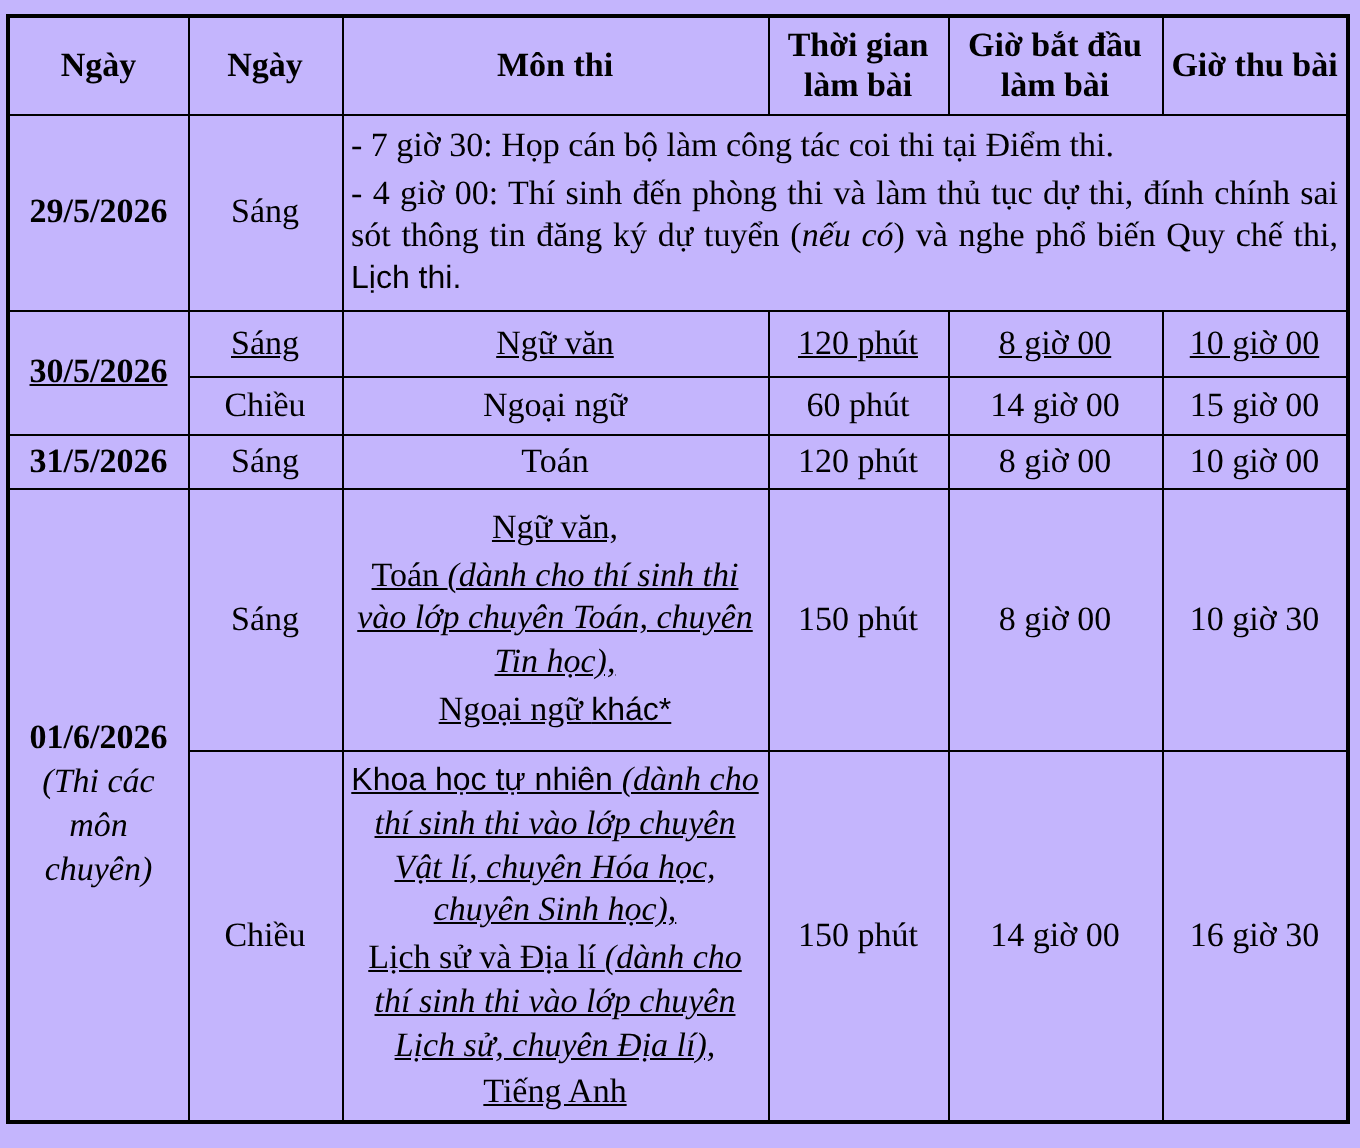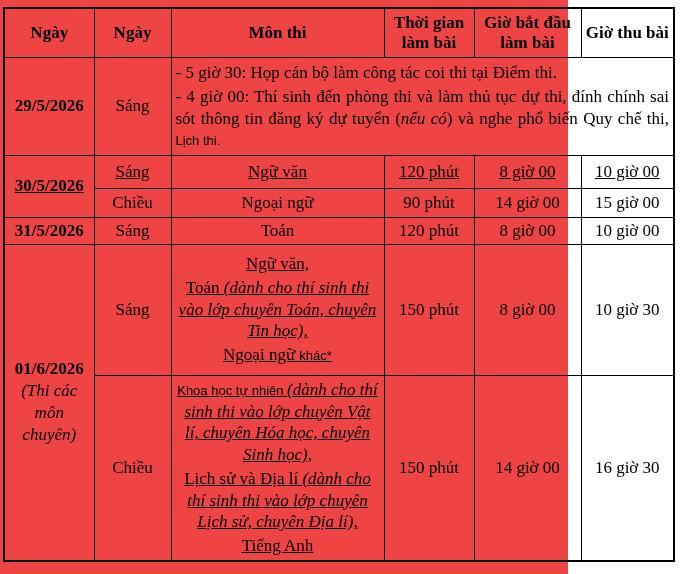--- a/index.html
+++ b/index.html
@@ -4,23 +4,23 @@
 <style>
   html, body {
     margin: 0;
     padding: 0;
     background: #ffffff;
     color: #000000;
     font-family: "Liberation Serif", "DejaVu Serif", serif;
   }
   .page {
     position: relative;
-    width: 568px;
+    width: 680px;
     height: 574px;
-    background: #ef4444;
+    background: #c4b5fd;
     box-sizing: border-box;
     padding: 7px 24px 4px 3px;
   }
   table.schedule {
     border-collapse: collapse;
     table-layout: fixed;
     width: 671px;
     border: 2px solid #000000;
   }
   table.schedule th,
@@ -56,21 +56,21 @@
     margin: 3px 0;
     line-height: 1.24;
     text-align: justify;
   }
   td.subject-cell p {
     margin: 2px 0;
     line-height: 1.28;
     text-decoration: underline;
   }
   .it { font-style: italic; }
-  .sans { font-family: "Liberation Sans", "DejaVu Sans", sans-serif; font-size: 13px; }
+  .sans { font-family: "Liberation Sans", "DejaVu Sans", sans-serif; font-size: 16px; }
   .date-note {
     font-weight: normal;
     font-style: italic;
     line-height: 1.3;
   }
   .date-label { line-height: 1.3; }
 </style>
 </head>
 <body>
 
@@ -92,38 +92,38 @@
       <th>Môn thi</th>
       <th>Thời gian làm bài</th>
       <th>Giờ bắt đầu làm bài</th>
       <th>Giờ thu bài</th>
     </tr>
 
     <tr class="r-may29">
       <td class="date-cell">29/5/2026</td>
       <td>Sáng</td>
       <td class="notes-cell" colspan="4">
-        <p><span>- 5 giờ 30: Họp cán bộ làm công tác coi thi tại Điểm thi.</span></p>
+        <p><span>- 7 giờ 30: Họp cán bộ làm công tác coi thi tại Điểm thi.</span></p>
         <p><span>- 4 giờ 00: Thí sinh đến phòng thi và làm thủ tục dự thi, đính chính sai sót thông tin đăng ký dự tuyển (</span><span class="it">nếu có</span><span>) và nghe phổ biến Quy chế thi, </span><span class="sans">Lịch thi.</span></p>
       </td>
     </tr>
 
     <tr class="r-may30m">
       <td class="date-cell" rowspan="2">30/5/2026</td>
       <td>Sáng</td>
       <td>Ngữ văn</td>
       <td>120 phút</td>
       <td>8 giờ 00</td>
       <td>10 giờ 00</td>
     </tr>
 
     <tr class="r-may30a">
       <td>Chiều</td>
       <td>Ngoại ngữ</td>
-      <td>90 phút</td>
+      <td>60 phút</td>
       <td>14 giờ 00</td>
       <td>15 giờ 00</td>
     </tr>
 
     <tr class="r-may31">
       <td class="date-cell">31/5/2026</td>
       <td>Sáng</td>
       <td>Toán</td>
       <td>120 phút</td>
       <td>8 giờ 00</td>

